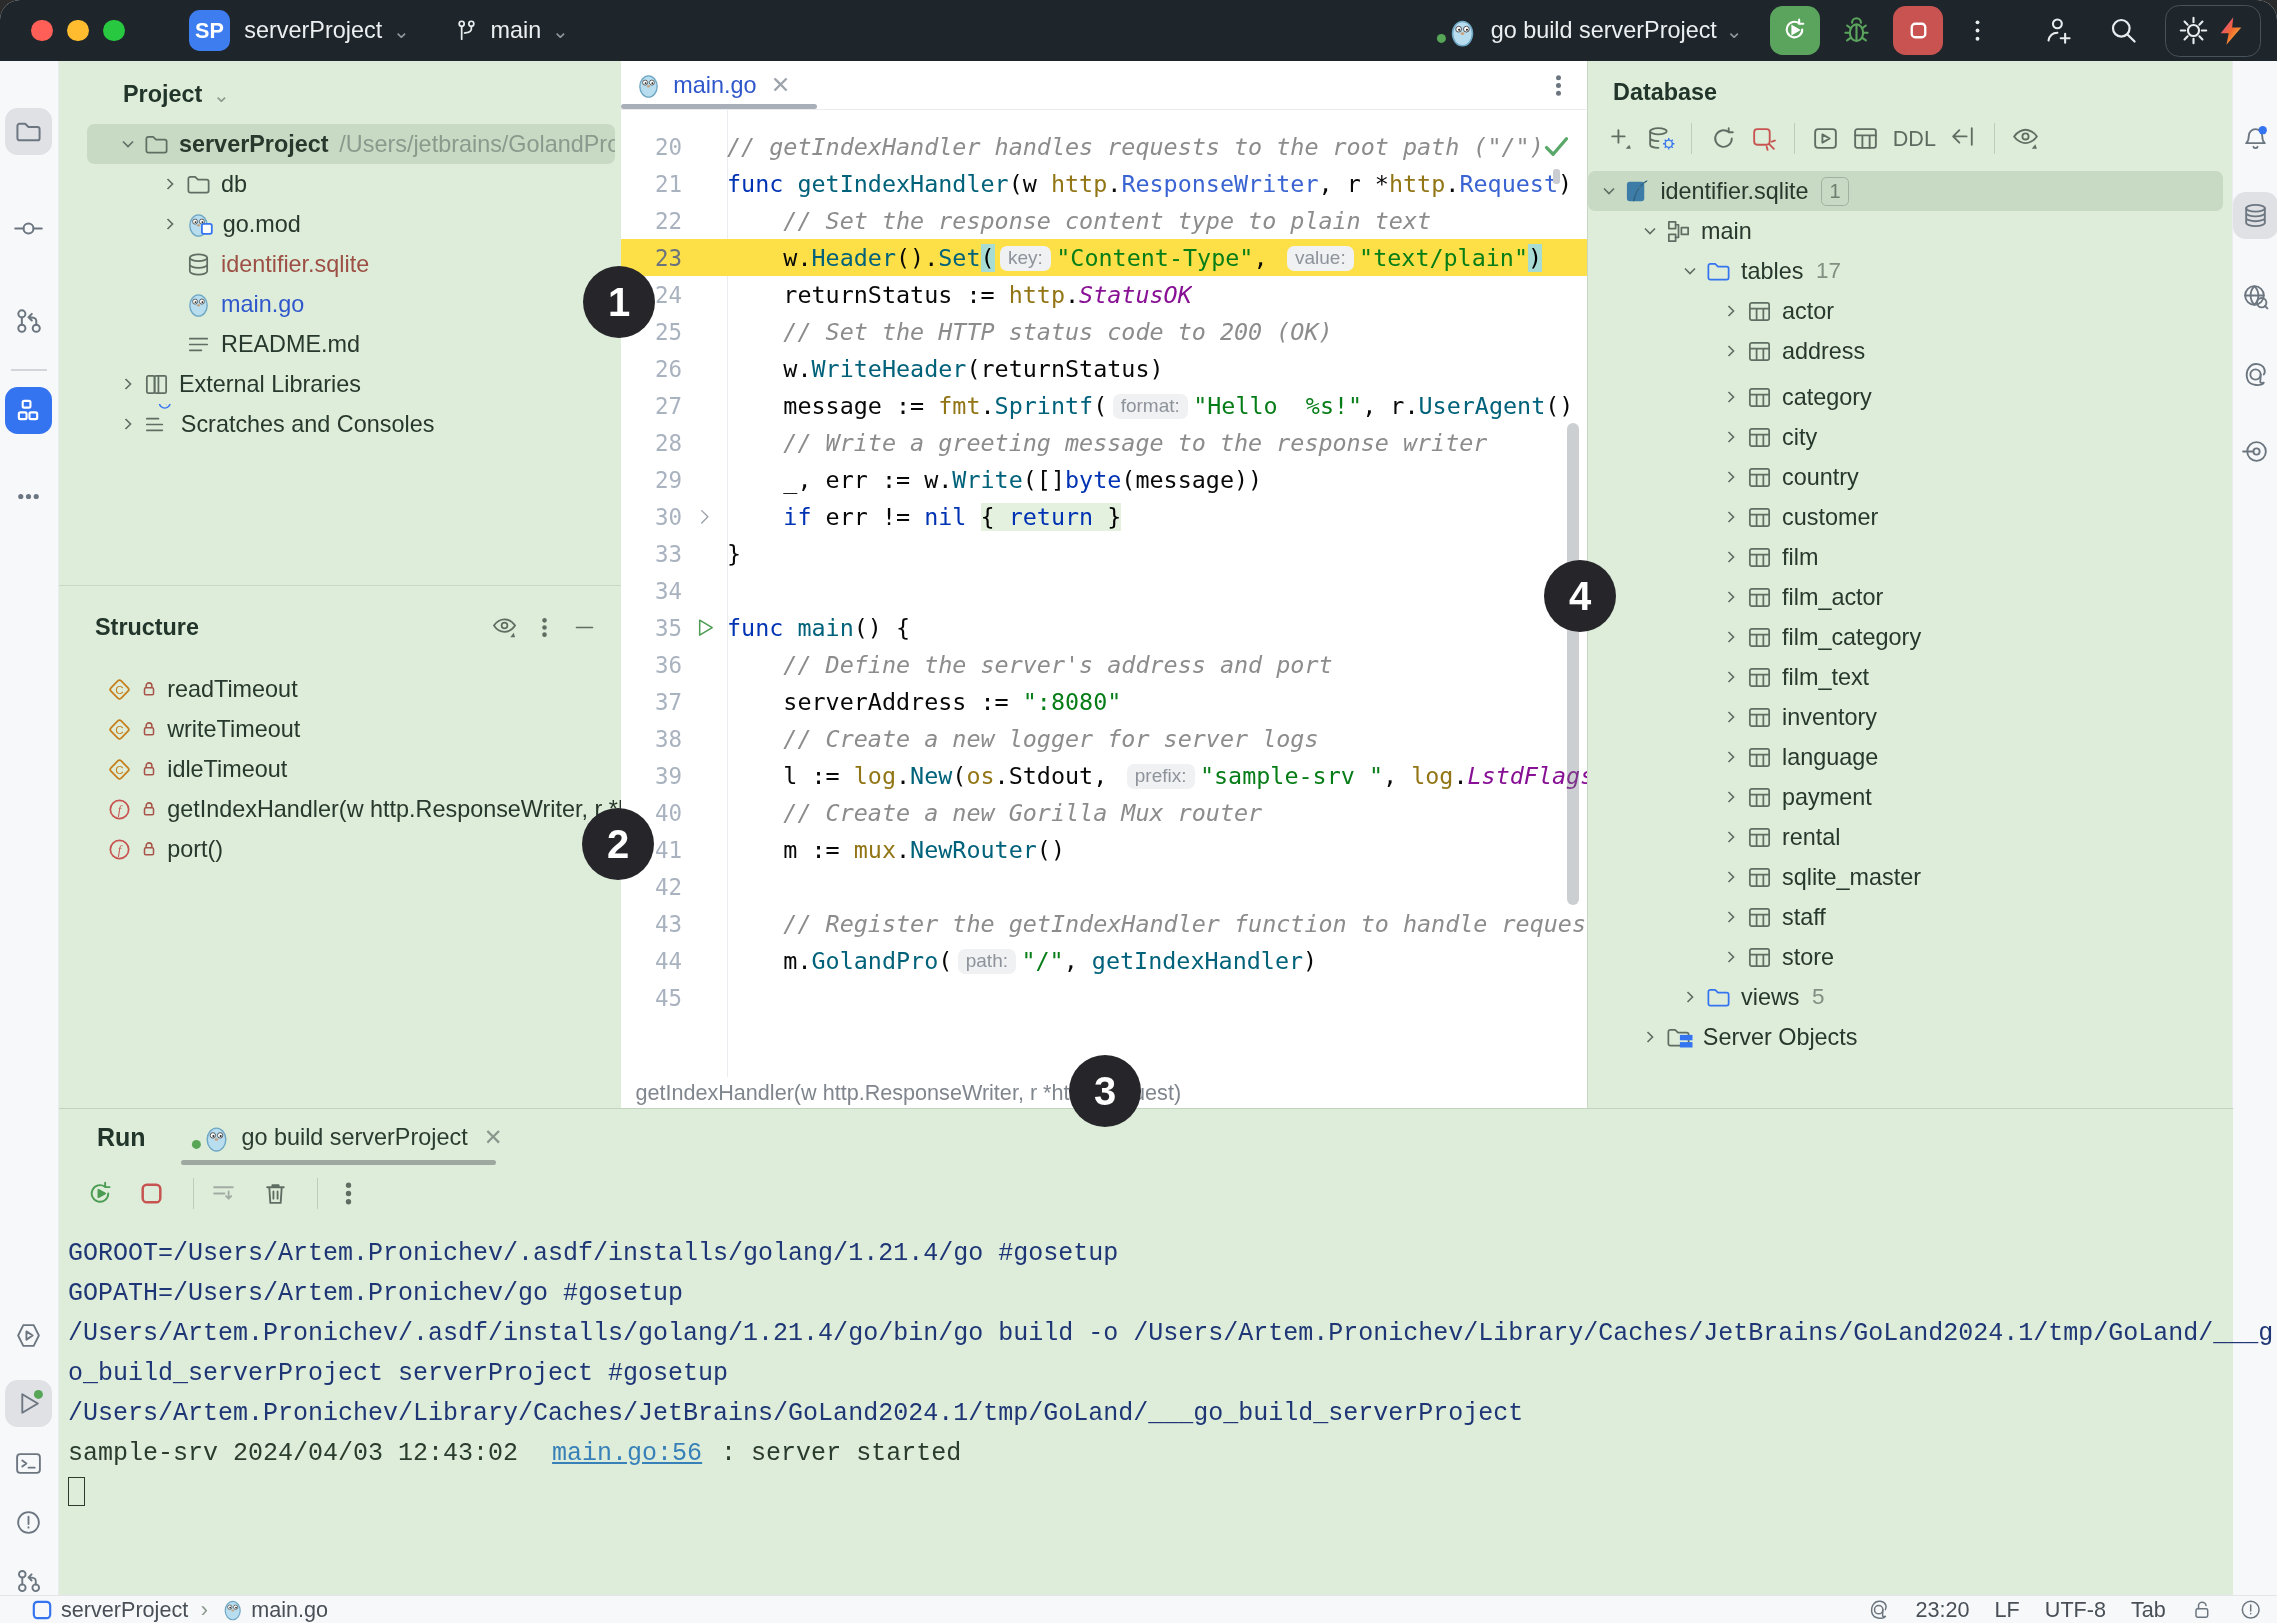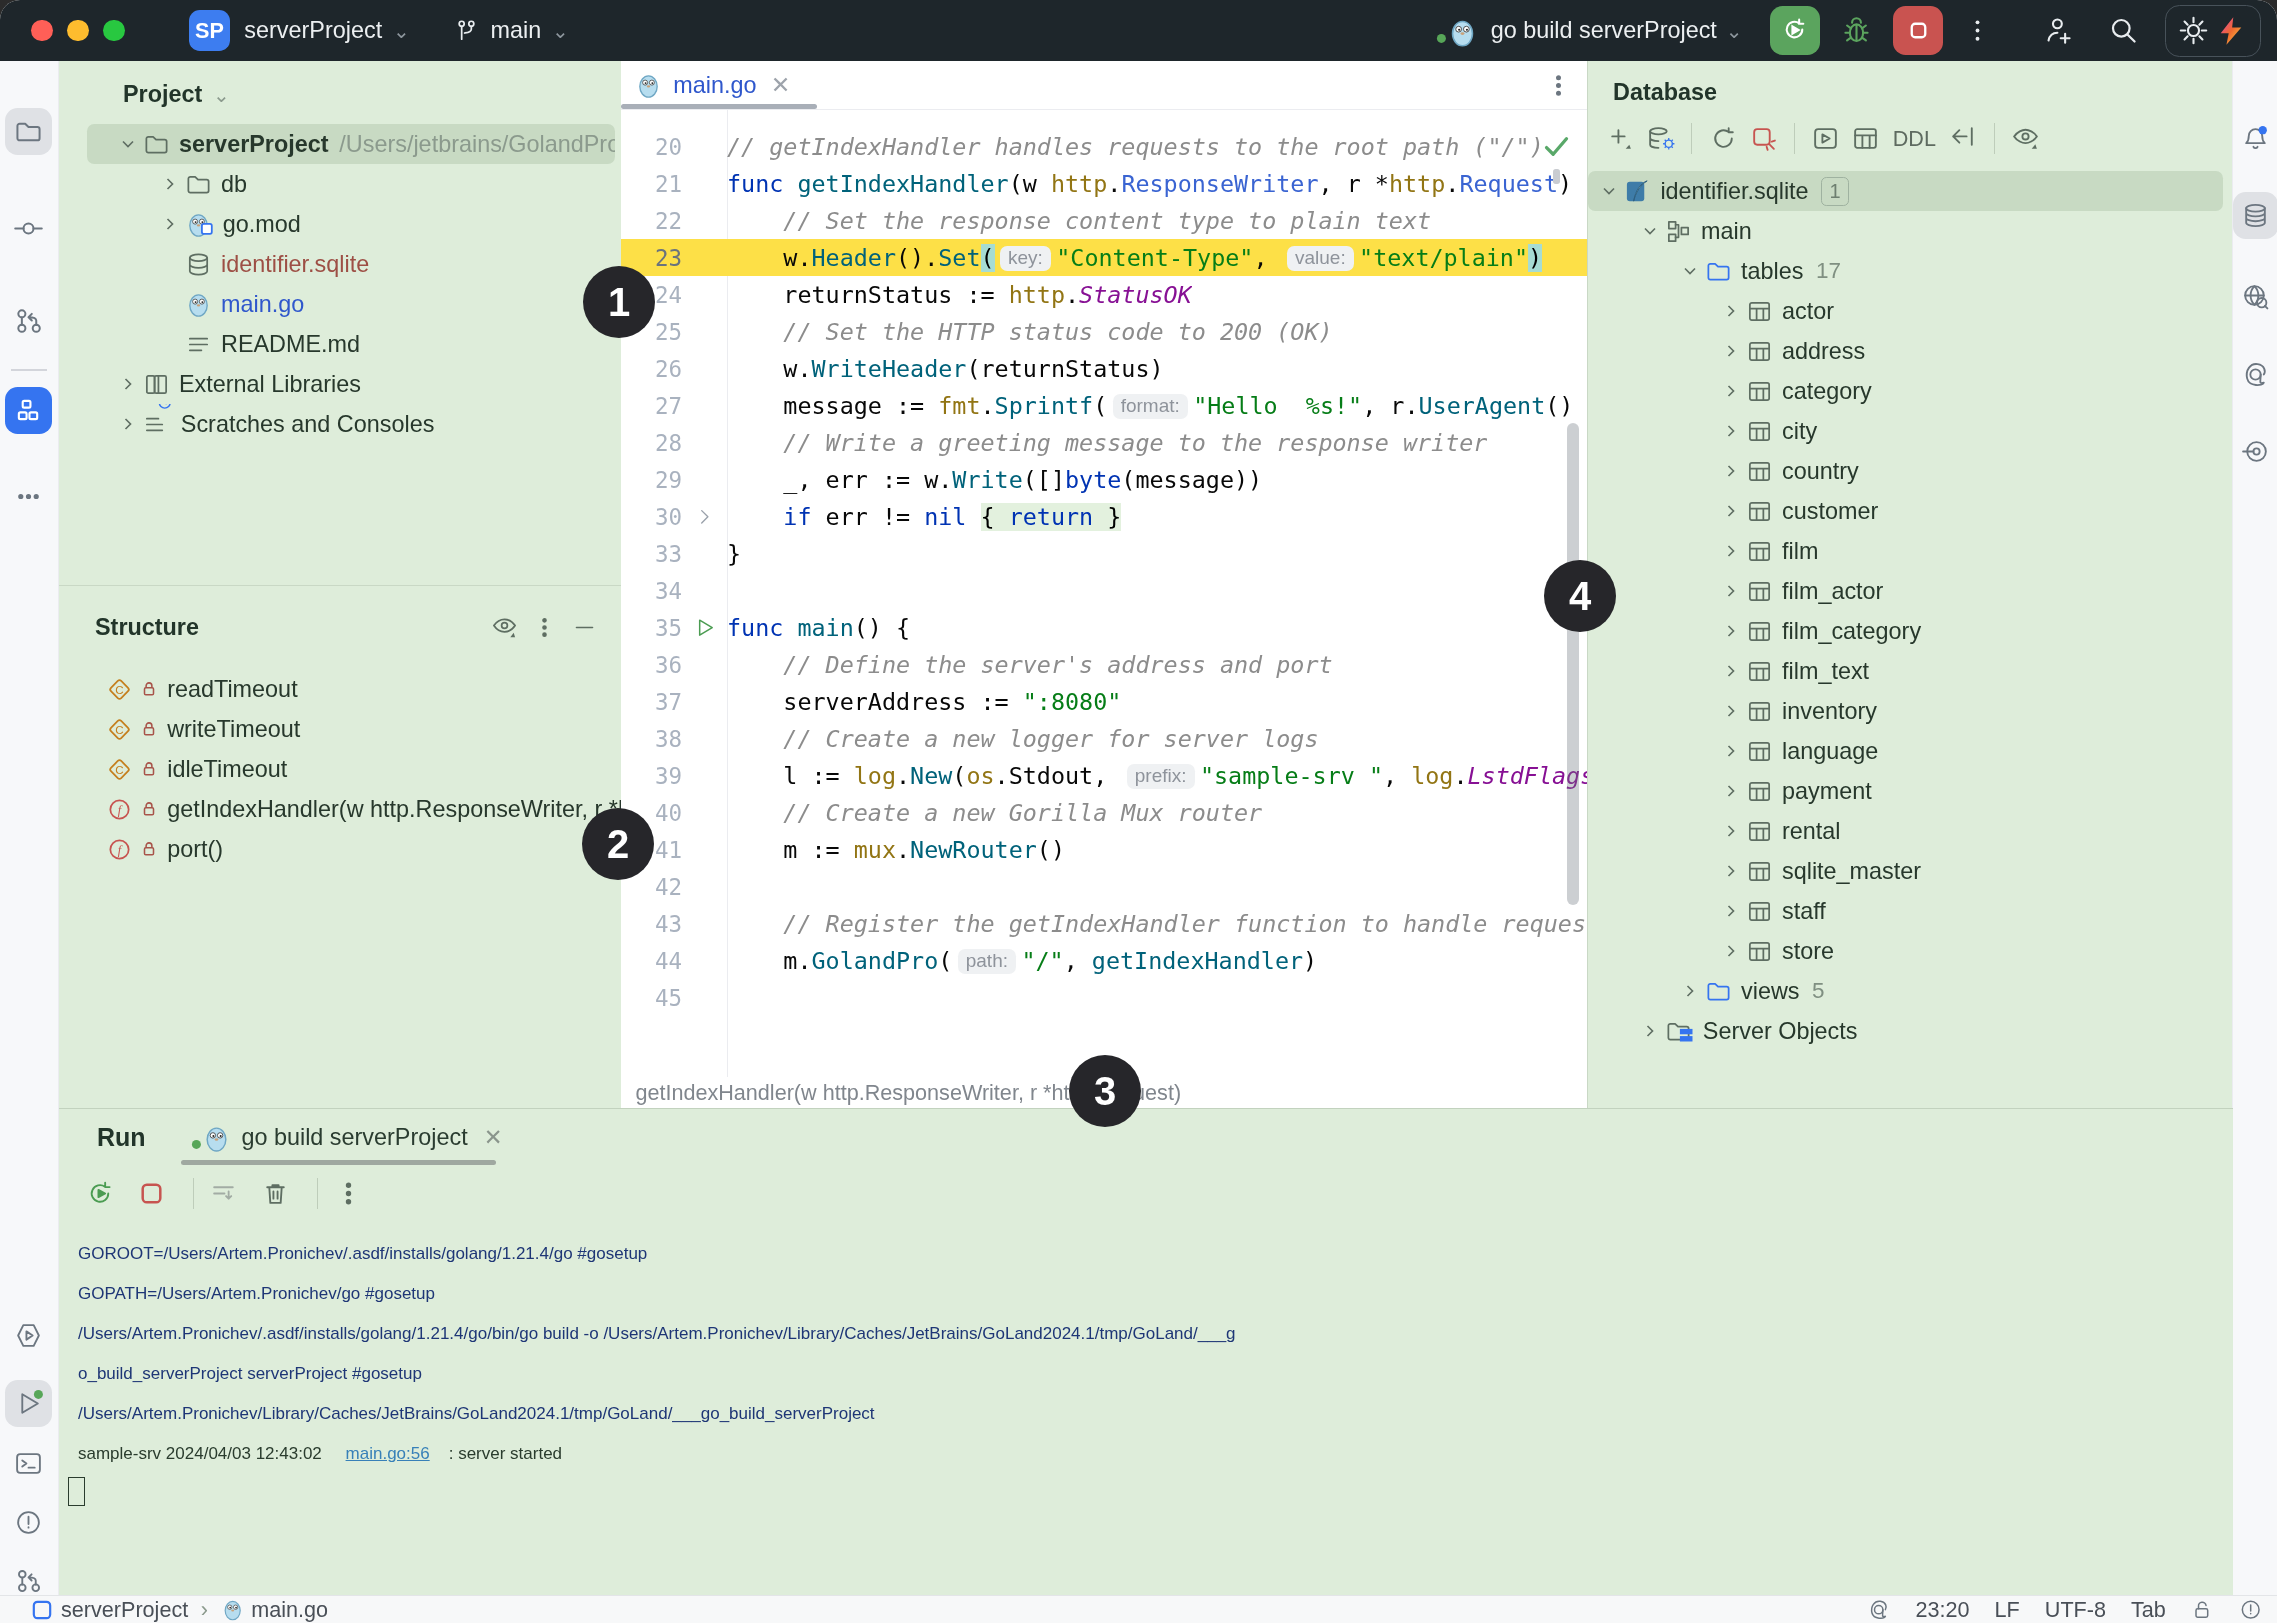--- a/index.html
+++ b/index.html
@@ -58,21 +58,21 @@
   #breadcrumb{left:621px;top:1077px;width:966px;height:31.5px;background:#fff;display:flex;align-items:center;
               font-size:21.6px;color:#80868D;padding-left:14.4px;}
   #scrollthumb{left:1567px;top:423px;width:11.7px;height:482px;background:rgba(110,118,125,.35);border-radius:6.3px;}
   
   #dbpanel{left:1587px;top:61px;width:645px;height:1047px;border-left:0.9px solid #C9D8C5;}
   .dbtool{display:flex;align-items:center;}
   .vdiv{width:0.9px;height:31px;background:#BECDBA;margin:0 10.8px;}
   .icobtn{width:40px;height:40px;display:flex;align-items:center;justify-content:center;border-radius:7.2px;}
   
   #runpanel{left:59px;top:1108px;width:2174px;height:487px;border-top:0.9px solid #C2D2BE;}
-  .context{font-family:Liberation Sans, sans-serif;font-size:17px;white-space:pre;margin-left:10px;}
+  .context{font-family:Liberation Mono, monospace;font-size:25px;white-space:pre;}
   .sysline{color:#1E3676;}
   .outline2{color:#2A3C2E;gap:19px;}
   .clink{color:#3780B8;text-decoration:underline;cursor:pointer;}
   #runtabunder{position:absolute;left:122px;top:51px;width:315px;height:5.4px;border-radius:2.7px;background:#9FA8A0;}
   
   #statusbar{left:0;top:1595px;width:2277px;height:29px;background:#F7F8F9;border-top:0.9px solid #E3E5E8;
              display:flex;align-items:center;font-size:21.6px;color:#494F57;}
   .sbitem{margin-right:25px;display:flex;align-items:center;}
   
   .anno{position:absolute;width:72px;height:72px;border-radius:50%;background:#26262A;color:#fff;
@@ -723,21 +723,21 @@
             </svg>
           </span>
           <span style="display: flex;">
             <svg width="27" height="27" viewBox="0 0 28 28" fill="none" stroke="#5E6E62" stroke-width="1.8" stroke-linecap="round" stroke-linejoin="round">
               <rect x="4" y="5" width="20" height="18" rx="2"></rect>
               <path d="M4 11h20M11 11v12M18 11v12"></path>
             </svg>
           </span>
           <span class="lbl ">address</span>
         </div>
-        <div class="treerow" style="padding-left: 127px;">
+        <div class="treerow" style="padding-left: 127px; margin-top: 6px;">
           <span class="chev">
             <svg width="20" height="20" viewBox="0 0 24 24" fill="none" stroke="#5F6E63" stroke-width="2">
               <path d="M9 6l6 6-6 6"></path>
             </svg>
           </span>
           <span style="display: flex;">
             <svg width="27" height="27" viewBox="0 0 28 28" fill="none" stroke="#5E6E62" stroke-width="1.8" stroke-linecap="round" stroke-linejoin="round">
               <rect x="4" y="5" width="20" height="18" rx="2"></rect>
               <path d="M4 11h20M11 11v12M18 11v12"></path>
             </svg>

